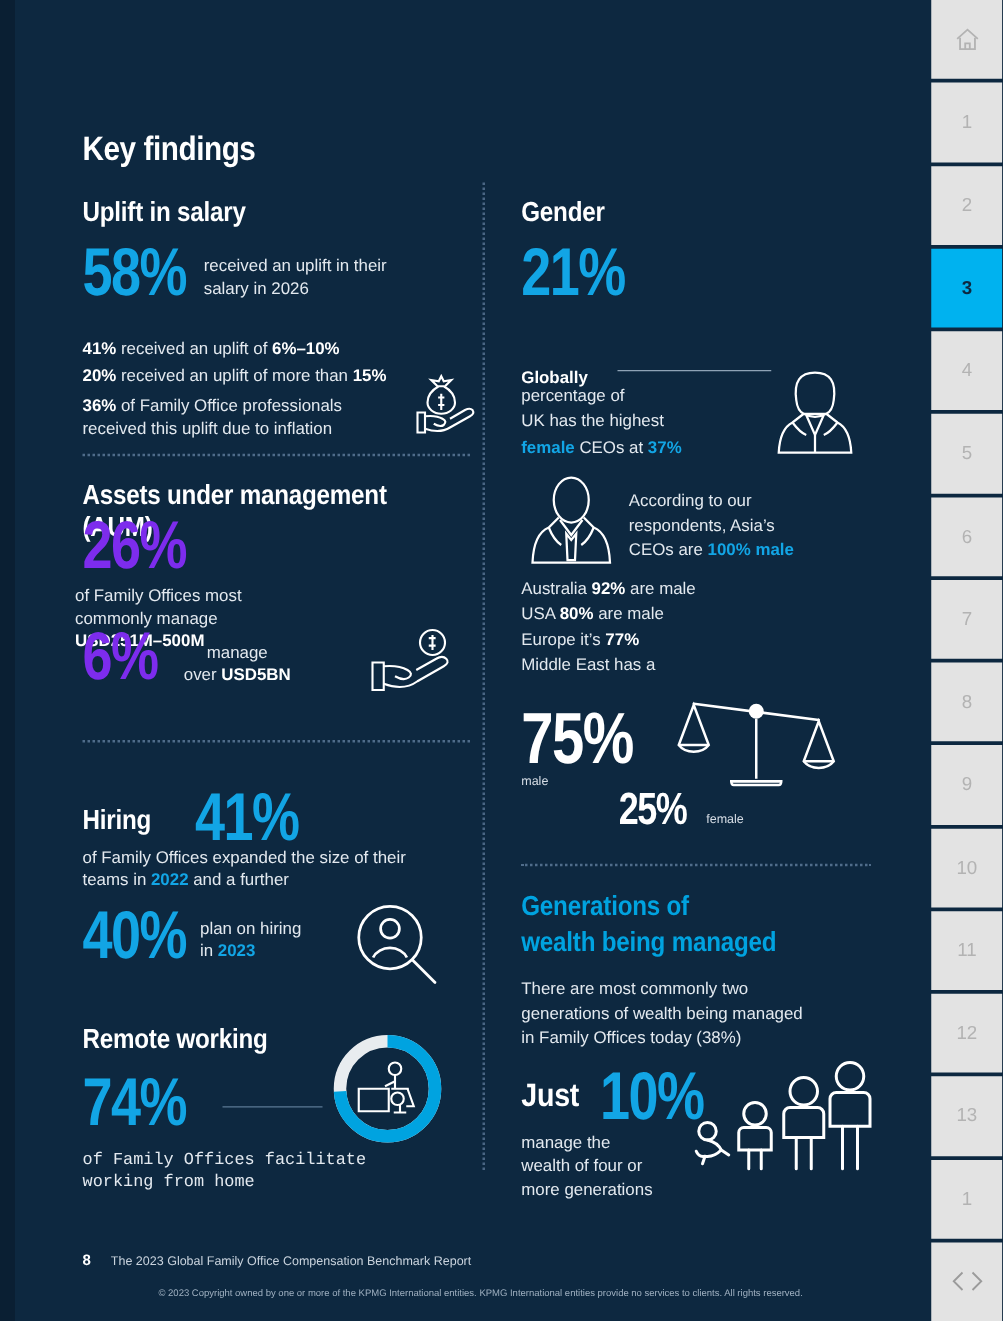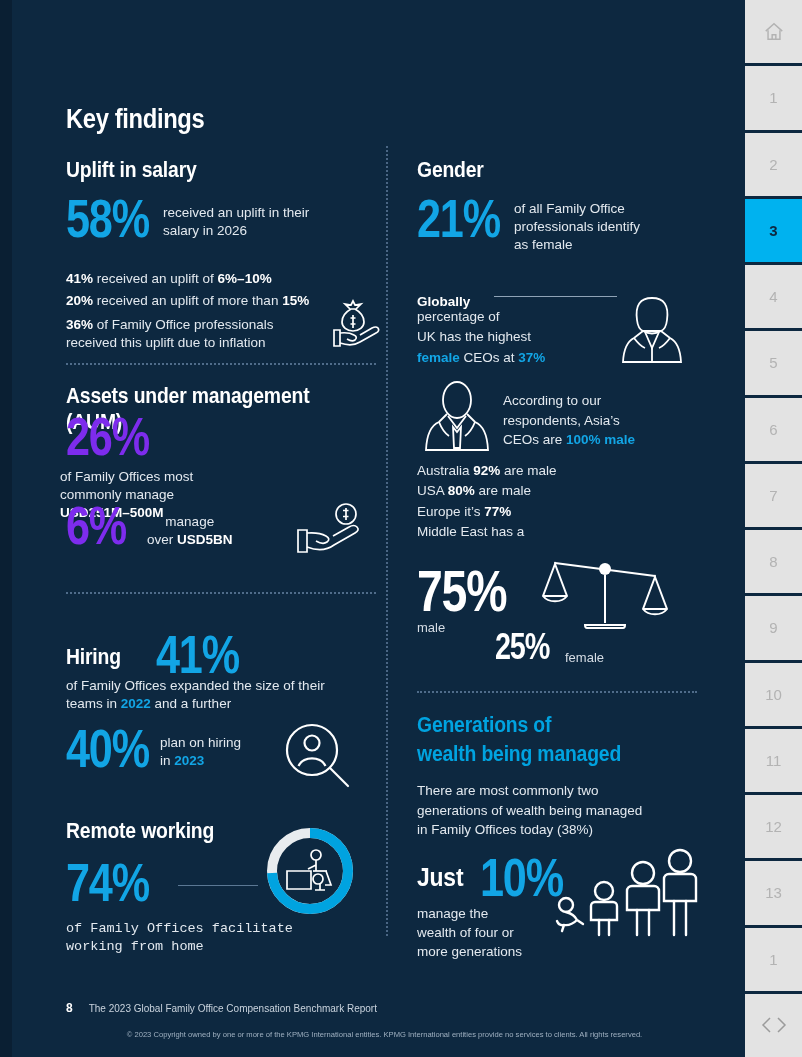--- a/index.html
+++ b/index.html
@@ -65,21 +65,21 @@
 
   .body-txt {
     font-size: 13.5px;
     line-height: 1.34;
     color: #e3e9ef;
     font-weight: 400;
   }
   .body-txt b { font-weight: 700; color: #ffffff; }
   .body-txt .cy { color: #12a5e5; font-weight: 700; }
 
-  .small-label { font-size: 13px; color: #d6dde5; text-align: center; }
+  .small-label { font-size: 10px; color: #d6dde5; text-align: center; }
 
   
   .dotted-h {
     border-top: 2px dotted #4f6c8a;
     height: 0;
   }
   .dotted-v {
     position: absolute;
     border-left: 2px dotted #4a6684;
     width: 0;
@@ -272,25 +272,20 @@
       </div>
     </div>
 
     <div class="col-right">
 
       <div>
         <div class="h-sec" style="position:absolute;left:0;top:157px;">Gender</div>
 
         <div class="stat-row" style="position:absolute;left:0;top:196px;width:290px;">
           <div class="bignum cyan" style="width:105px;">21%</div>
-          <div class="body-txt" style="margin-left:-8px;padding-top:4px;">
-            <div>of all Family Office</div>
-            <div>professionals identify</div>
-            <div>as female</div>
-          </div>
         </div>
 
         <div style="position:absolute;left:0;top:281px;display:flex;align-items:center;width:200px;">
           <div class="body-txt" style="font-weight:700;color:#ffffff;margin-top:12px;">Globally</div>
           <div class="rule" style="flex:1;margin-left:24px;"></div>
         </div>
 
         <div class="body-txt" style="position:absolute;left:0;top:307px;width:190px;line-height:1.5;">
           <div>percentage of</div>
           <div>UK has the highest</div>

